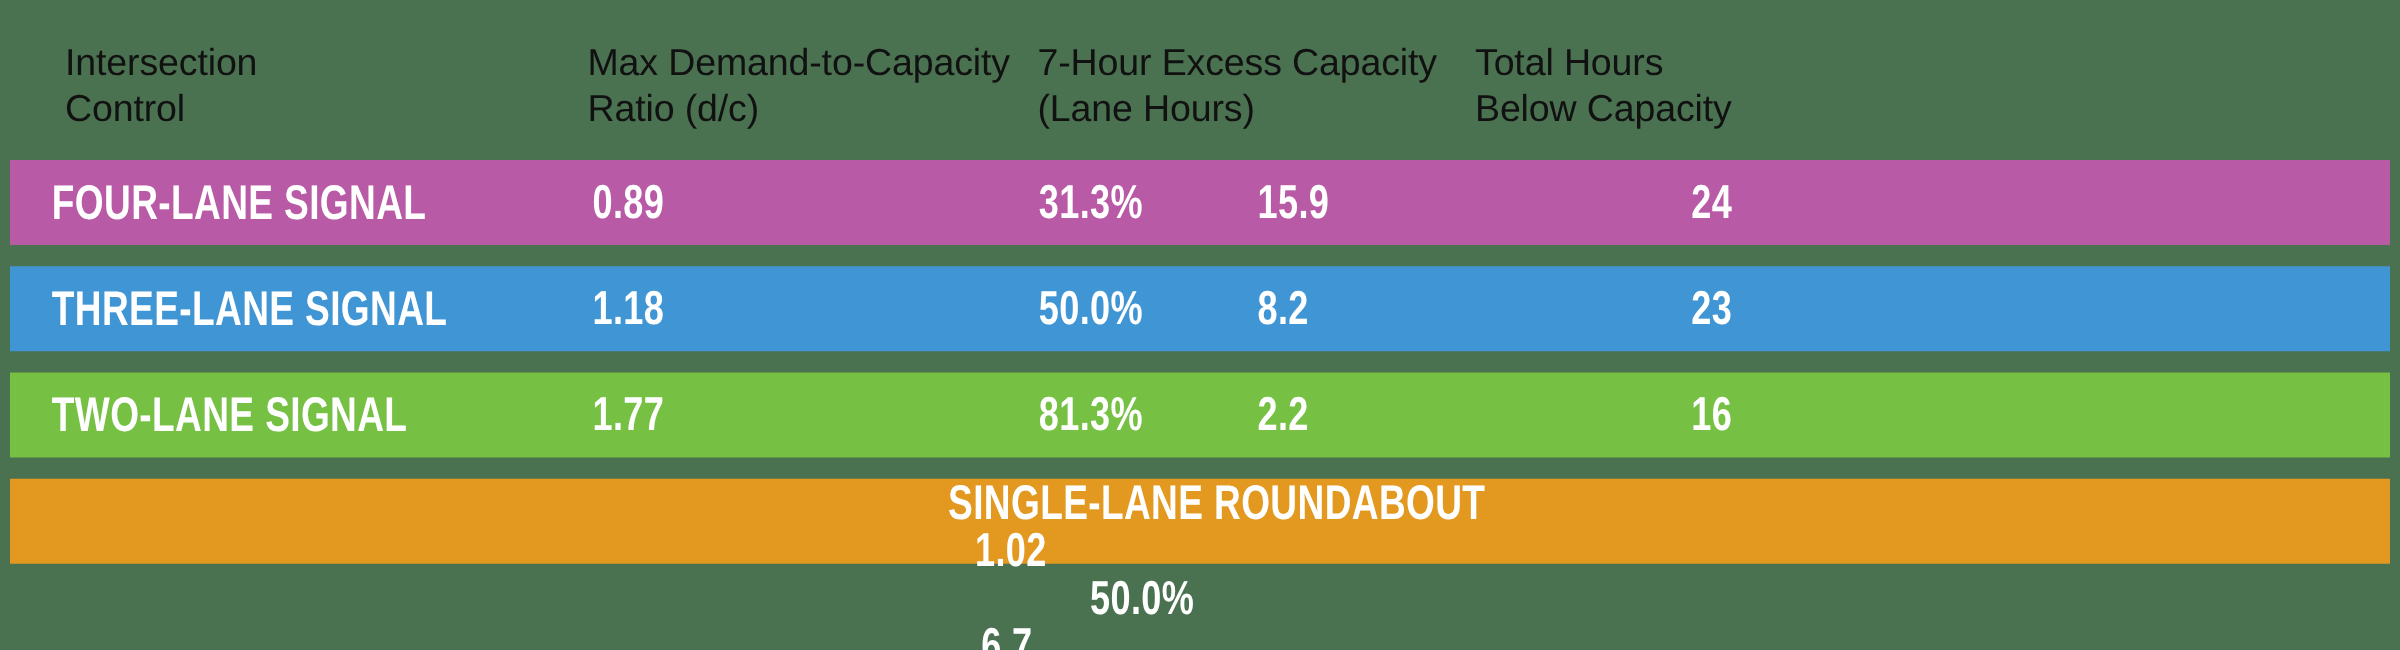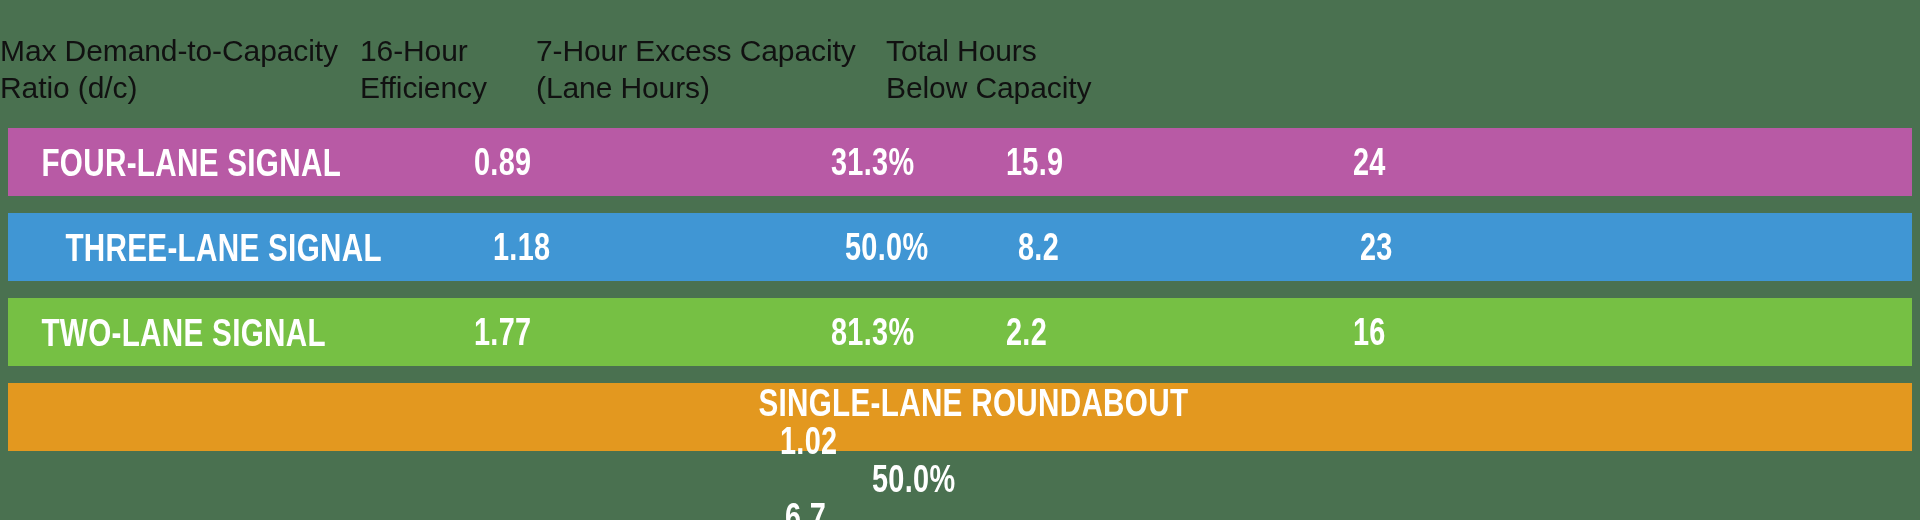--- a/index.html
+++ b/index.html
@@ -51,21 +51,21 @@
   .data-row {
     position: absolute;
     left: 8px;
     width: 1904px;
     height: 68px;
     display: flex;
     align-items: center;
     box-sizing: border-box;
   }
   .row-0 { top: 128px; background: #b85aa5; }
-  .row-1 { top: 213px; background: #4096d4; padding-left: 24px; }
+  .row-1 { top: 213px; background: #4096d4; }
   .row-2 { top: 298px; background: #76c044; }
   .row-3 { top: 383px; background: #e3981f; }
 
   .cell {
     color: #ffffff;
     font-family: "Liberation Sans Narrow", "Liberation Sans", sans-serif;
     font-weight: 700;
     font-size: 38px;
     line-height: 1;
     letter-spacing: 0.4px;
@@ -79,24 +79,24 @@
   .cell-v2    { width: 176px; }
   .cell-v3    { width: 350px; }
   .cell-v4    { width: 564px; }
 </style>
 </head>
 <body style="background: rgb(74, 113, 80);">
 
 <div class="table">
 
   <div class="header-row">
+    <div class="header-cell c0">Intersection
+Control</div>
     <div class="header-cell c1">Max Demand-to-Capacity
 Ratio (d/c)</div>
-    <div class="header-cell c2">16-Hour
-Efficiency</div>
     <div class="header-cell c3">7-Hour Excess Capacity
 (Lane Hours)</div>
     <div class="header-cell c4">Total Hours
 Below Capacity</div>
   </div>
 
   <div class="data-row row-0" style="background: rgb(184, 90, 165);">
     <div class="cell cell-name">FOUR-LANE SIGNAL</div>
     <div class="cell cell-v1">0.89</div>
     <div class="cell cell-v2">31.3%</div>

